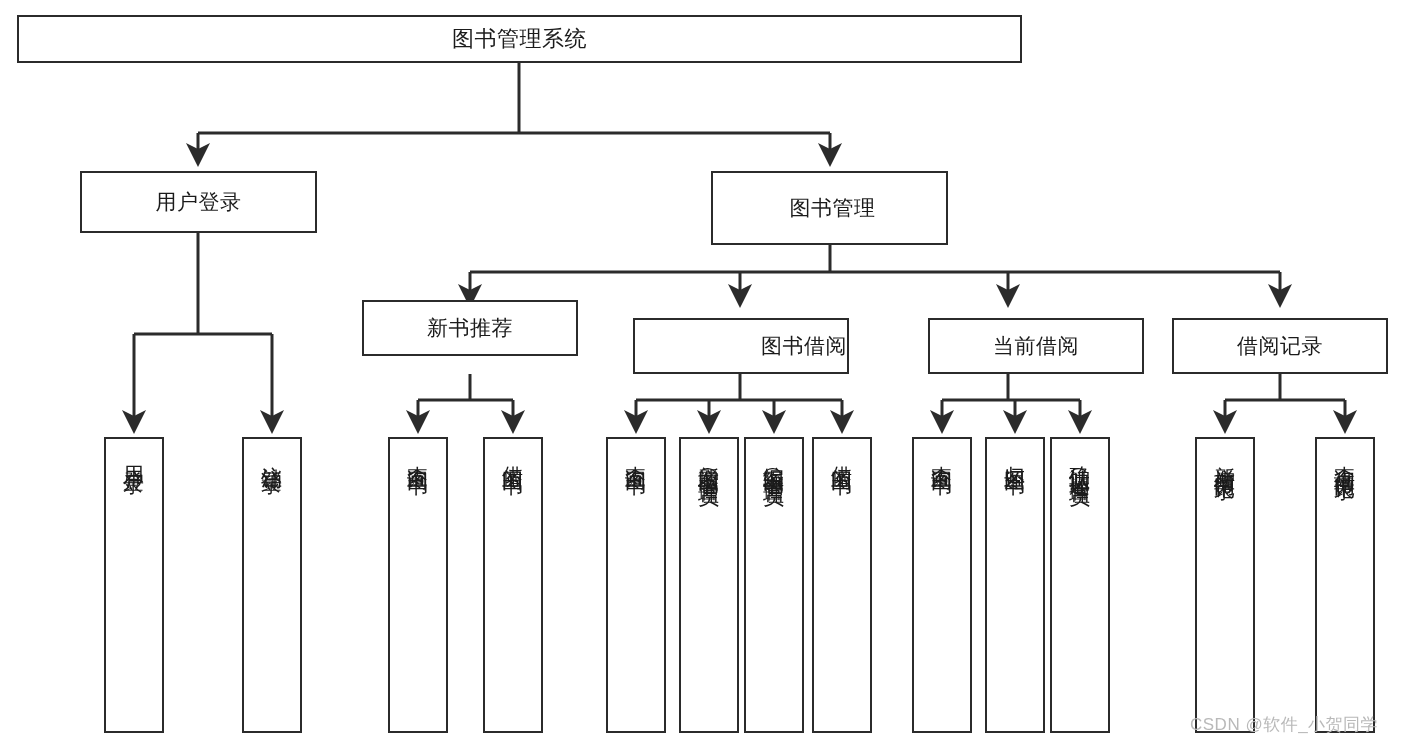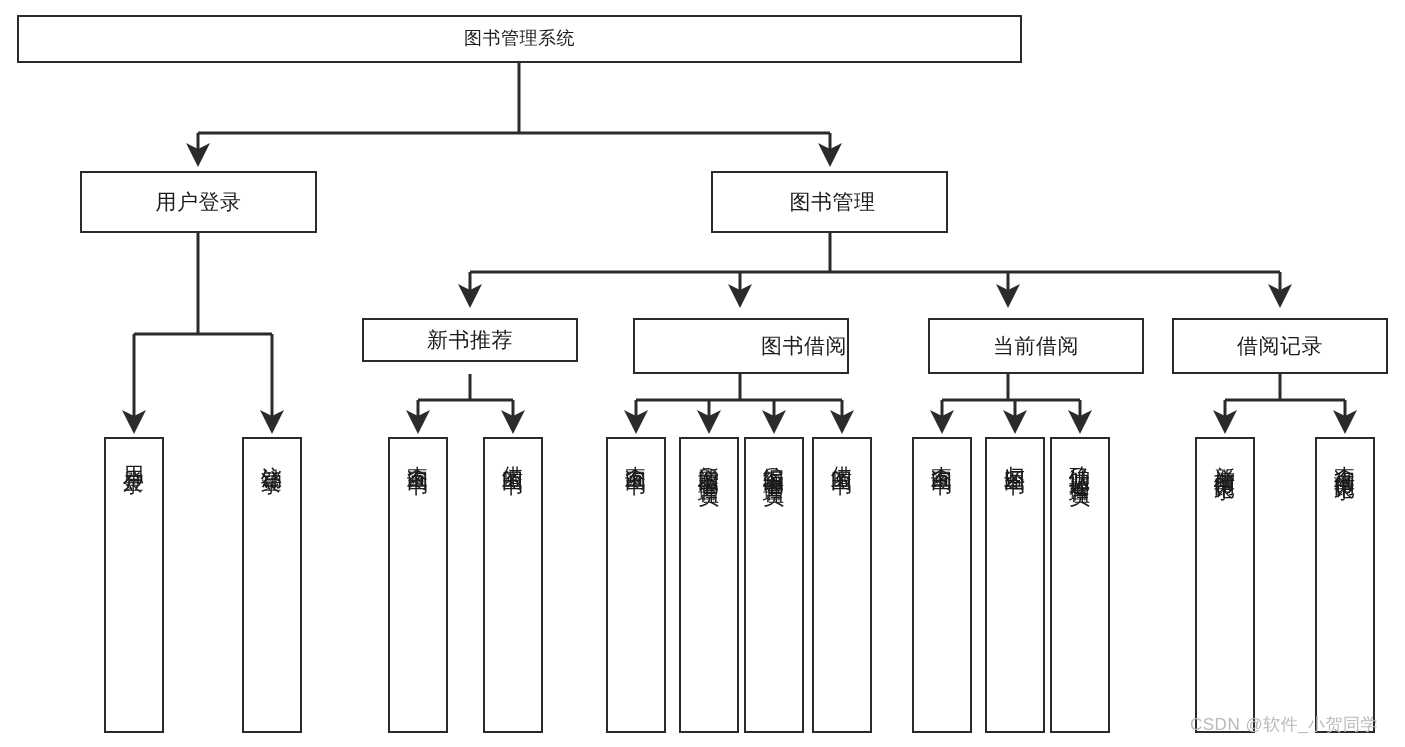--- a/index.html
+++ b/index.html
@@ -37,21 +37,21 @@
     line-height:1.08;
     text-align:center;
     white-space:nowrap;
   }
   
   .node.h .lbl{
     font-size:21px;
     letter-spacing:.5px;
   }
   .node.root .lbl{
-    font-size:18px;
+    font-size:22px;
   }
   
   .node.v{
     align-items:flex-start;
     justify-content:center;
     padding-top:10px;
   }
   .node.v .lbl{
     writing-mode:vertical-rl;
     text-orientation:upright;
@@ -126,25 +126,25 @@
     </g>
   </svg>
 
   <div class="node h root" style="left:17px;top:15px;width:1005px;height:48px;">
     <span class="lbl">图书管理系统</span>
   </div>
 
   <div class="node h" style="left:80px;top:171px;width:237px;height:62px;">
     <span class="lbl">用户登录</span>
   </div>
-  <div class="node h" style="left:711px;top:171px;width:237px;height:62px;padding-left:6px;">
+  <div class="node h" style="left:711px;top:171px;width:237px;height:74px;padding-left:6px;">
     <span class="lbl">图书管理</span>
   </div>
 
-  <div class="node h" style="left:362px;top:318px;width:216px;height:44px;">
+  <div class="node h" style="left:362px;top:300px;width:216px;height:56px;">
     <span class="lbl">新书推荐</span>
   </div>
   <div class="node h" style="left:633px;top:318px;width:216px;height:56px;justify-content:flex-end;">
     <span class="lbl">图书借阅</span>
   </div>
   <div class="node h" style="left:900px;top:318px;width:216px;height:56px;margin-left:28px;">
     <span class="lbl">当前借阅</span>
   </div>
   <div class="node h" style="left:1172px;top:318px;width:216px;height:56px;">
     <span class="lbl">借阅记录</span>

